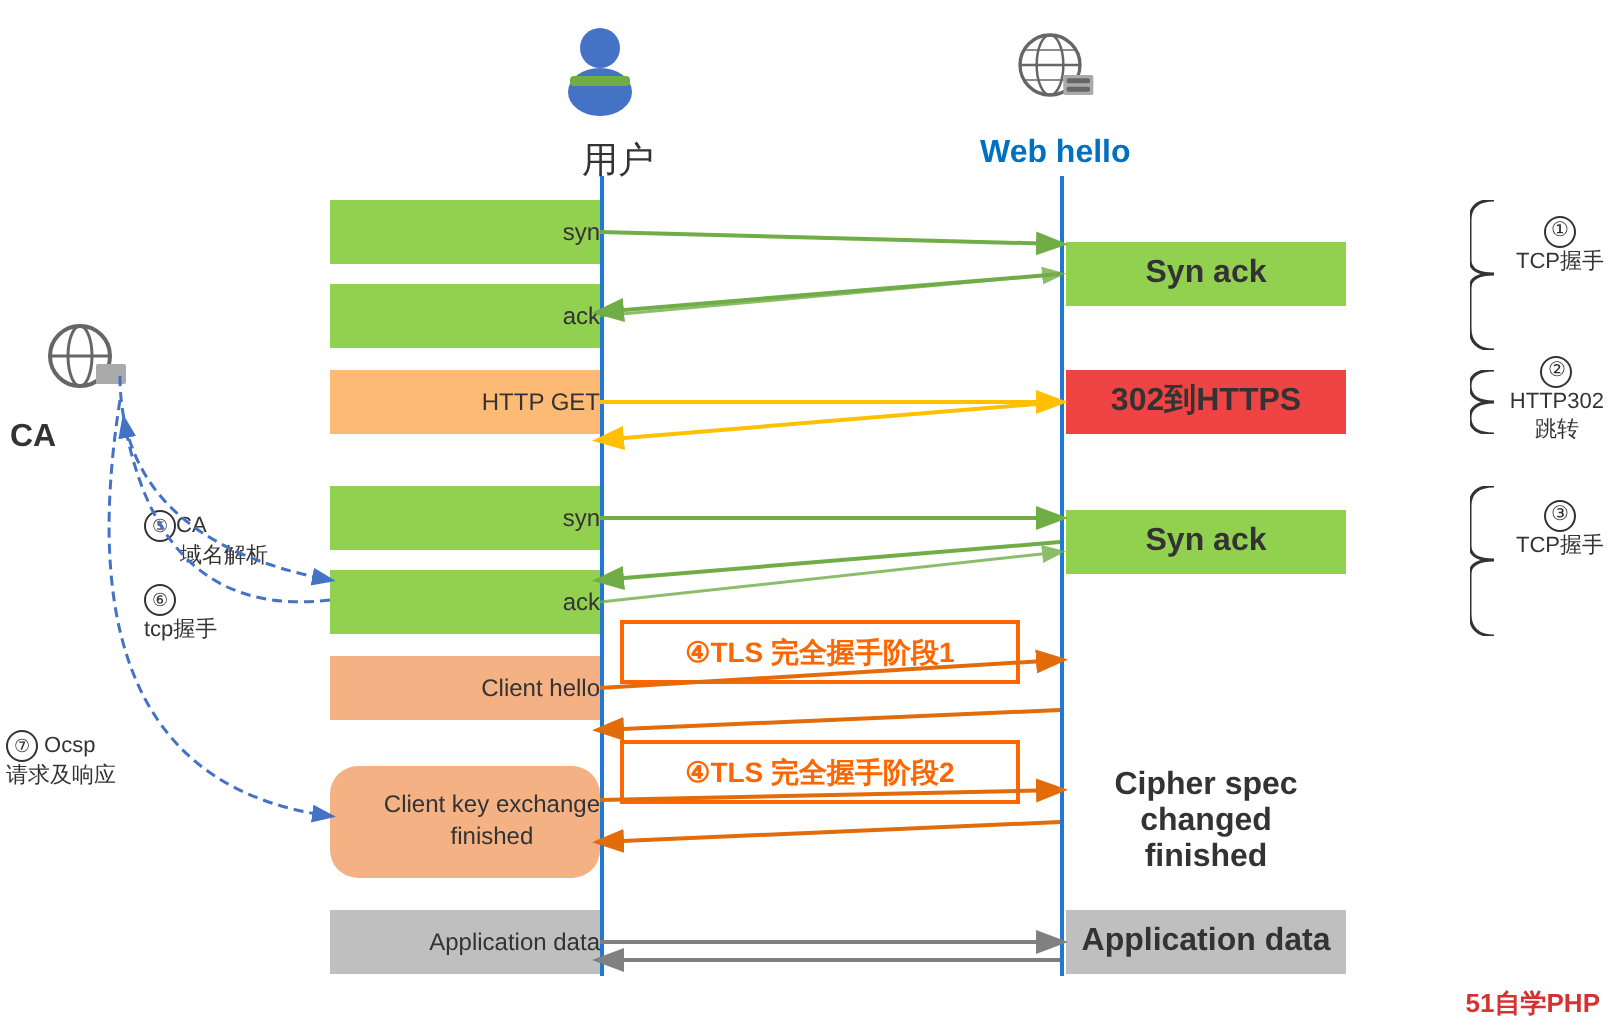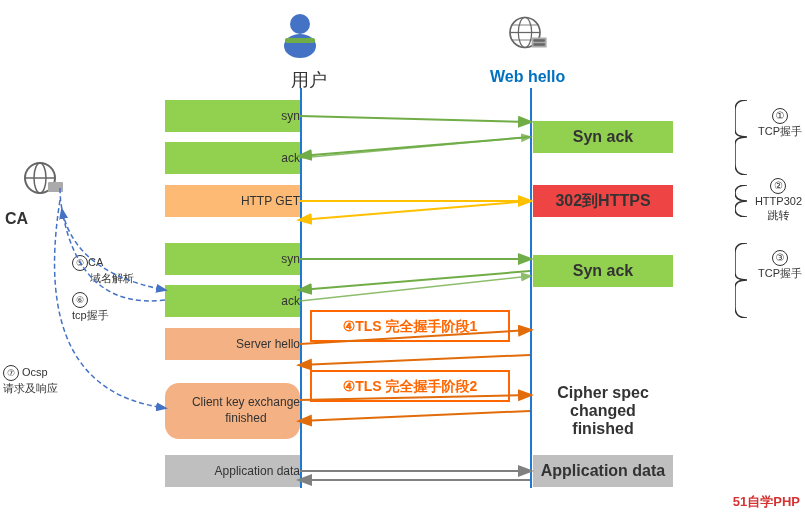--- a/index.html
+++ b/index.html
@@ -223,21 +223,21 @@
 
   <div class="msg-box green" style="top:243px;">
     <span>syn</span>
   </div>
 
   <div class="msg-box green" style="top:285px;">
     <span>ack</span>
   </div>
 
   <div class="msg-box orange" style="top:328px;">
-    <span>Server hello</span>
+    <span>Client hello</span>
   </div>
 
   <div class="msg-box orange" style="top:383px; height:56px; line-height:1.3; text-align:center;border-radius:14px;">
     <span>Client key exchange<br>finished</span>
   </div>
 
   <div class="msg-box gray" style="top:455px;">
     <span>Application data</span>
   </div>
 

